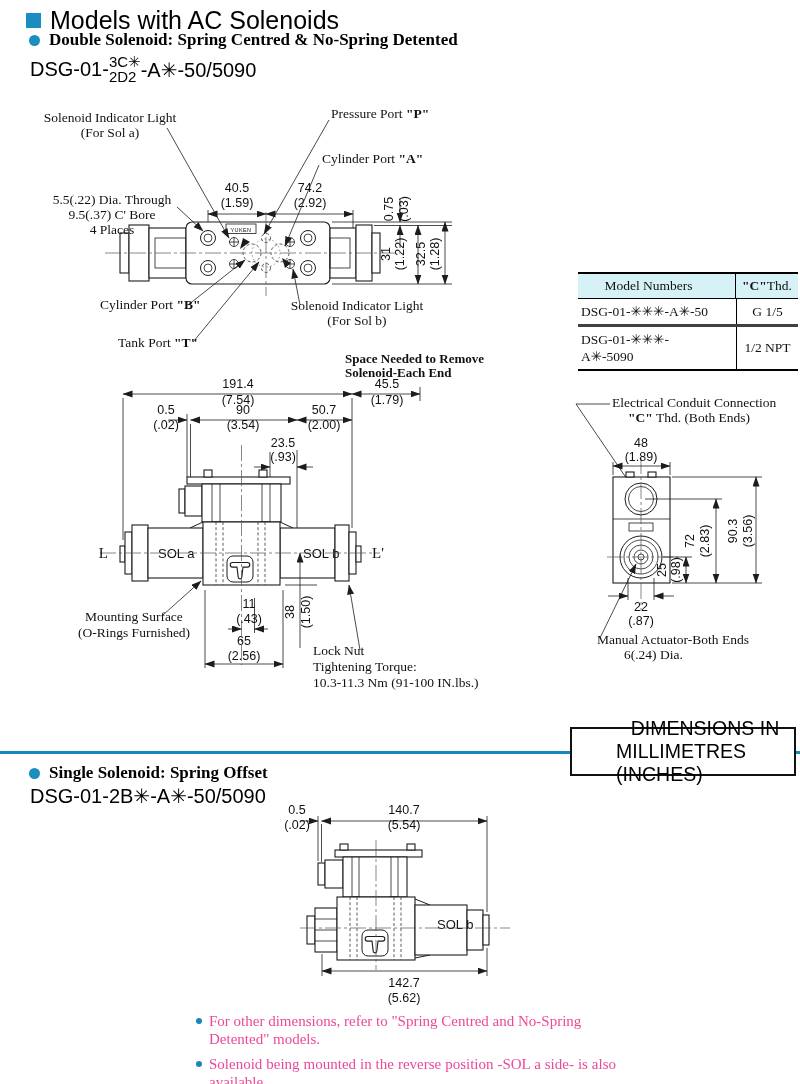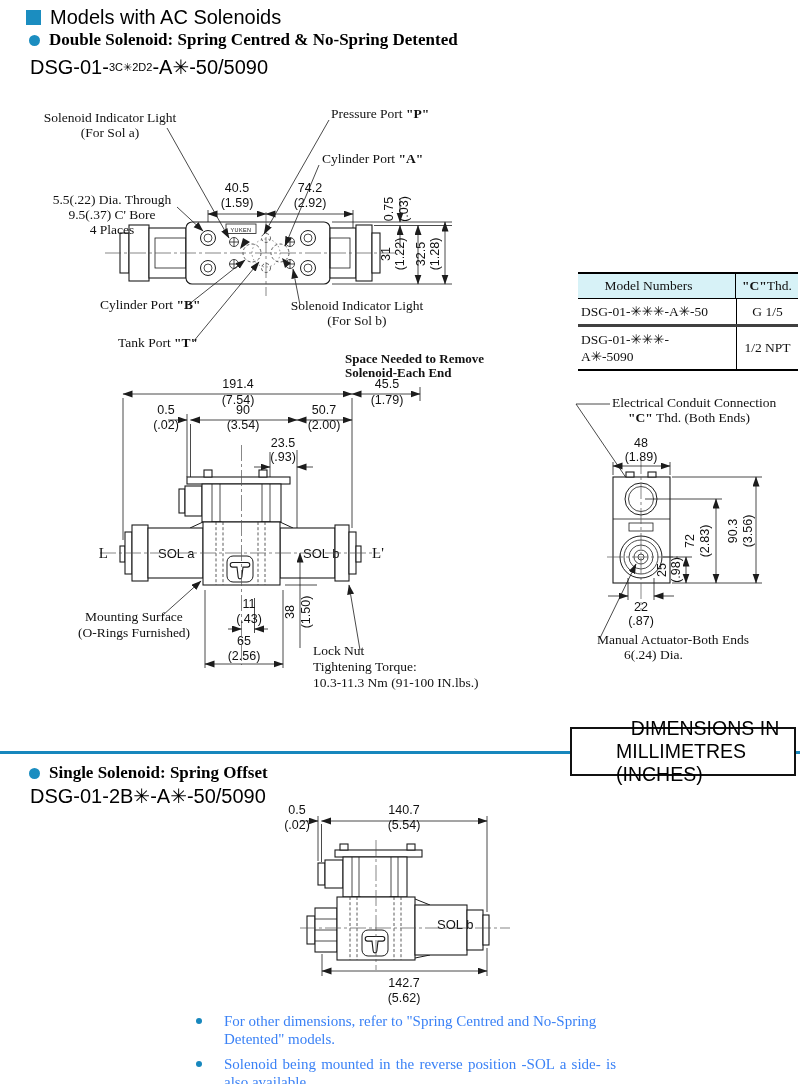--- a/index.html
+++ b/index.html
@@ -2,45 +2,45 @@
 <html><head>
 <meta charset="utf-8">
 <style>
   html,body{margin:0;padding:0;background:#fff;}
   #page{position:relative;width:800px;height:1084px;background:#fff;overflow:hidden;
         font-family:"Liberation Serif",serif;color:#111;}
   
   .hdr-row{position:absolute;display:flex;align-items:center;gap:9px;}
   .blue-sq{width:15px;height:15px;background:#1b8dc0;}
   .blue-dot{width:11px;height:11px;border-radius:50%;background:#1b8dc0;}
-  .hdr-title{font-family:"Liberation Sans",sans-serif;font-size:20px;color:#000;}
+  .hdr-title{font-family:"Liberation Sans",sans-serif;font-size:25px;color:#000;}
   .hdr-sub{font-size:17px;font-weight:bold;color:#000;}
   .model-line{position:absolute;display:flex;align-items:center;
               font-family:"Liberation Sans",sans-serif;font-size:20px;color:#000000;}
-  .stack{display:inline-flex;font-size:11px;line-height:.98;}
+  .stack{display:inline-flex;flex-direction:column;font-size:15px;line-height:.98;}
   
   .spec-table{position:absolute;left:578px;top:272px;width:220px;
               border-top:2.5px solid #000;border-bottom:2.5px solid #000;font-size:13.5px;}
   .spec-table .tr{display:flex;align-items:stretch;gap:16px;}
   .spec-table .th{background:#d7f2f7;border-bottom:1.6px solid #000;}
   .spec-table .tr.r1{border-bottom:3px solid #404040;justify-content:space-between;}
   .spec-table .c1{width:137px;display:flex;align-items:center;justify-content:center;
                   padding:4px 2px;}
   .spec-table .tr:not(.th) .c1{justify-content:flex-start;padding-left:3px;}
   .spec-table .c2{flex:1;border-left:1px solid #000;display:flex;align-items:center;
                   justify-content:center;padding:4px 2px;}
   
   .divider{position:absolute;left:0;top:751px;width:800px;height:2.5px;background:#1787bd;}
   .dim-box{position:absolute;left:570px;top:727px;width:226px;height:49px;background:#fff;
            border:2.2px solid #111;box-sizing:border-box;display:flex;flex-direction:column;
            align-items:center;justify-content:center;line-height:1.18;
            font-family:"Liberation Sans",sans-serif;font-size:19.5px;color:#000;padding-left:44px;}
   
   .notes{position:absolute;left:196px;top:1012px;width:420px;}
-  .note{display:flex;gap:22px;font-size:15px;line-height:1.22;margin-bottom:6px;color:#3b82f6;}
+  .note{display:flex;gap:7px;font-size:15px;line-height:1.22;margin-bottom:6px;color:#ec4899;}
   .note-dot{flex:0 0 auto;width:6px;height:6px;border-radius:50%;background:#1787bd;margin-top:6px;}
   .note.just span.nt{text-align:justify;}
   .note span.nt{display:block;flex:1;}
   
   svg{position:absolute;overflow:visible;}
   svg text{fill:#111;}
   .t-dim{font:12.5px "Liberation Sans",sans-serif;}
   .t-lbl{font:13.5px "Liberation Serif",serif;}
   .t-b{font-weight:bold;}
   .t-sb{font:bold 13px "Liberation Serif",serif;}

